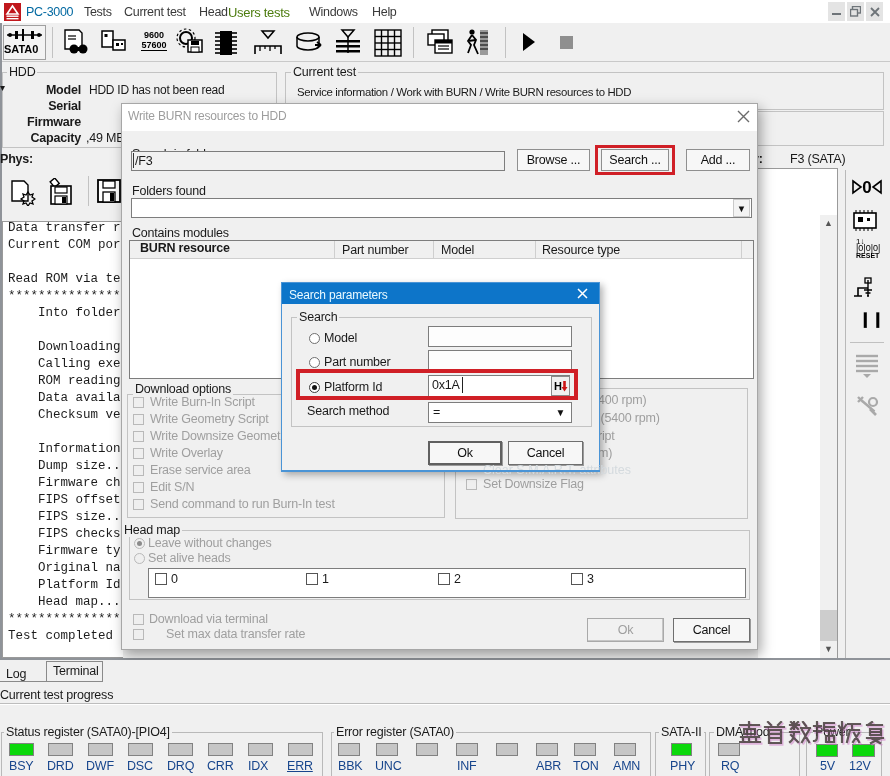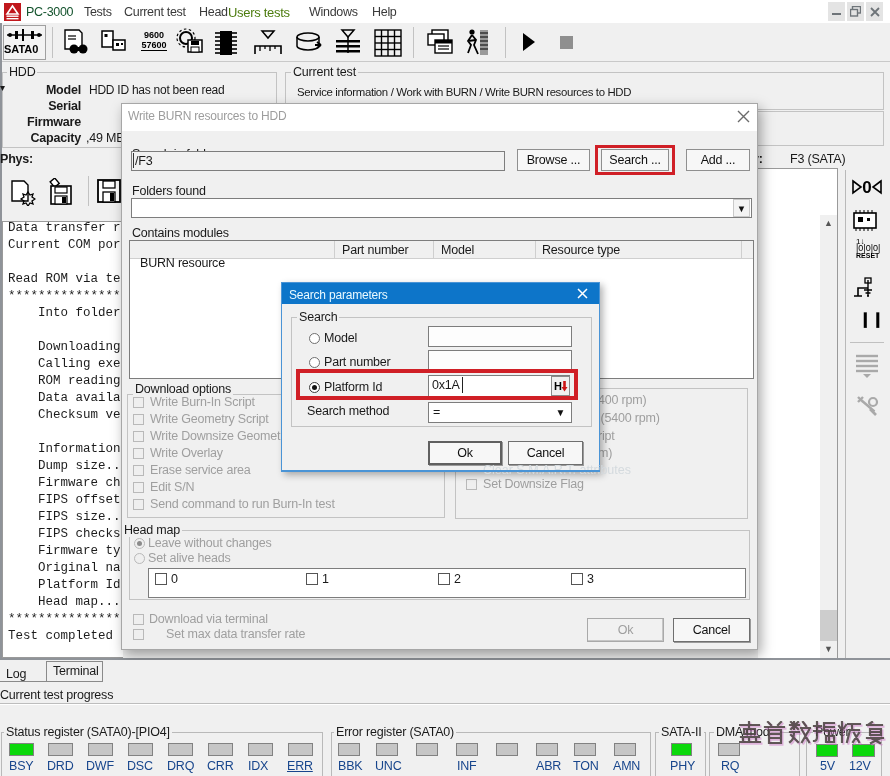--- a/index.html
+++ b/index.html
@@ -23,21 +23,21 @@
 <div id="app">
 
 <div class="abs" style="left:0;top:0;width:890px;height:23px;background:#ffffff;"></div>
 <div class="abs" style="left:3;top:3px;"></div>
 <svg class="abs" style="left:4px;top:3px;" width="17" height="18" viewBox="0 0 17 18">
   <rect x="0" y="0" width="17" height="18" fill="#c0171c"></rect>
   <polygon points="8.5,3 14,11 3,11" fill="none" stroke="#ffffff" stroke-width="1.6"></polygon>
   <rect x="2.5" y="12.5" width="12" height="1.4" fill="#ffffff"></rect>
   <rect x="2.5" y="15" width="12" height="1.4" fill="#ffffff"></rect>
 </svg>
-<div class="lbl" style="left:26px;top:5px;font-size:12.5px;letter-spacing:-0.3px;color:#14532d;">PC-3000</div>
+<div class="lbl" style="left:26px;top:5px;font-size:12.5px;letter-spacing:-0.3px;color:#0369a1;">PC-3000</div>
 <div class="lbl" style="left:84px;top:5px;font-size:12.5px;letter-spacing:-0.3px;color:#3a3a3a;">Tests</div>
 <div class="lbl" style="left:124px;top:5px;font-size:12.5px;letter-spacing:-0.3px;color:#3a3a3a;">Current test</div>
 <div class="lbl" style="left:199px;top:5px;font-size:12.5px;letter-spacing:-0.3px;color:#3a3a3a;">Head</div>
 <div class="lbl" style="left:228px;top:5px;font-size:13px;letter-spacing:-0.3px;color:#4d7c0f;">Users tests</div>
 <div class="lbl" style="left:309px;top:5px;font-size:12.5px;letter-spacing:-0.3px;color:#3a3a3a;">Windows</div>
 <div class="lbl" style="left:372px;top:5px;font-size:12.5px;letter-spacing:-0.3px;color:#3a3a3a;">Help</div>
 
 <div class="abs" style="left:828px;top:2px;width:17px;height:19px;background:#e4e4e4;"></div>
 <div class="abs" style="left:847px;top:2px;width:17px;height:19px;background:#e4e4e4;"></div>
 <div class="abs" style="left:866px;top:2px;width:17px;height:19px;background:#e4e4e4;"></div>
@@ -314,21 +314,21 @@
 <div class="inp" style="left:131px;top:198px;width:621px;height:20px;border-color:#7d7d7d;"></div>
 <div class="abs" style="left:733px;top:199px;width:17px;height:18px;background:#f3f3f3;border:1px solid #c9c9c9;color:#111;font-size:9.5px;text-align:center;line-height:17px;">▼</div>
 
 <div class="lbl" style="left:132px;top:226px;">Contains modules</div>
 <div class="abs" style="left:129px;top:240px;width:625px;height:139px;background:#fff;border:1px solid #7d7d7d;"></div>
 <div class="abs" style="left:130px;top:241px;width:623px;height:18px;background:#f0f0f0;border-bottom:1px solid #cfcfcf;"></div>
 <div class="abs" style="left:334px;top:241px;width:1px;height:18px;background:#cfcfcf;"></div>
 <div class="abs" style="left:433px;top:241px;width:1px;height:18px;background:#cfcfcf;"></div>
 <div class="abs" style="left:535px;top:241px;width:1px;height:18px;background:#cfcfcf;"></div>
 <div class="abs" style="left:741px;top:241px;width:1px;height:18px;background:#cfcfcf;"></div>
-<div class="lbl" style="left:140px;top:256px;">BURN resource</div>
+<div class="lbl" style="left:140px;top:241px;font-weight:bold;">BURN resource</div>
 <div class="lbl" style="left:342px;top:243px;">Part number</div>
 <div class="lbl" style="left:441px;top:243px;">Model</div>
 <div class="lbl" style="left:542px;top:243px;">Resource type</div>
 
 <div class="fs" style="left:127px;top:394px;width:318px;height:124px;border-color:#c3c3c3;"></div>
 <div class="fslab" style="left:133px;top:382px;">Download options</div>
 <div class="cb" style="left:133px;top:397px;border-color:#b9b9b9;"></div>
     <div class="glbl" style="left:150px;top:395px;">Write Burn-In Script</div>
 <div class="cb" style="left:133px;top:414px;border-color:#b9b9b9;"></div>
     <div class="glbl" style="left:150px;top:412px;">Write Geometry Script</div>

